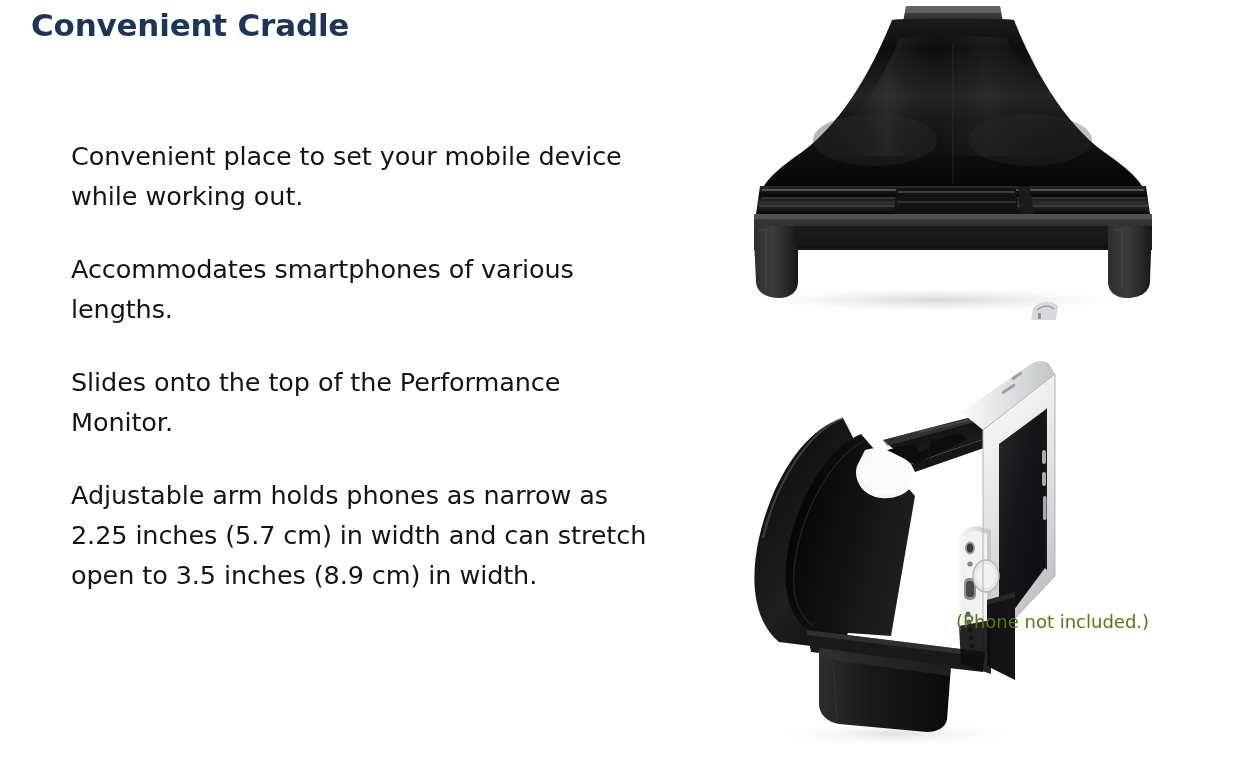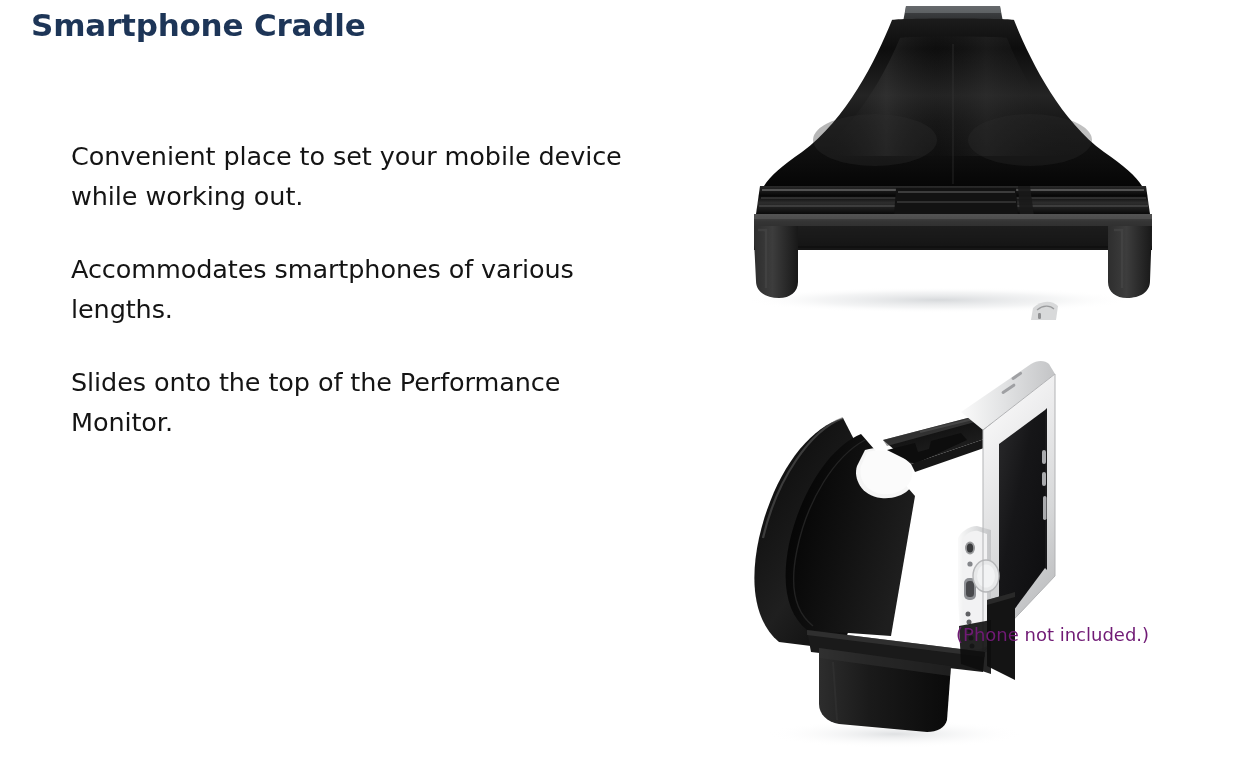--- a/index.html
+++ b/index.html
@@ -76,39 +76,40 @@
     top: 300px;
     width: 420px;
     height: 450px;
   }
 
   .photo-top svg, .photo-bottom svg { display: block; width: 100%; height: 100%; }
 
   .photo-caption {
     position: absolute;
     left: 296px;
-    top: 624px;
+    top: 611px;
     font-size: 18px;
-    color: #701a75;
+    color: #4d7c0f;
     white-space: nowrap;
     letter-spacing: 0px;
     text-align: center;
   }
 </style>
 </head>
 <body>
 
 <div class="text-column">
 
-  <div class="page-title">Smartphone Cradle</div>
+  <div class="page-title">Convenient Cradle</div>
 
   <div class="feature-list">
     <p class="feature-item">Convenient place to set your mobile device while working out.</p>
     <p class="feature-item">Accommodates smartphones of various lengths.</p>
     <p class="feature-item">Slides onto the top of the Performance Monitor.</p>
+    <p class="feature-item">Adjustable arm holds phones as narrow as 2.25 inches (5.7 cm) in width and can stretch open to 3.5 inches (8.9 cm) in width.</p>
   </div>
 
 </div>
 
 <div class="image-column">
 
   <div class="photo-top">
     <svg viewBox="0 0 480 320" xmlns="http://www.w3.org/2000/svg" aria-hidden="true">
       <defs>
         <linearGradient id="bodyG" x1="0" y1="0" x2="0" y2="1">

